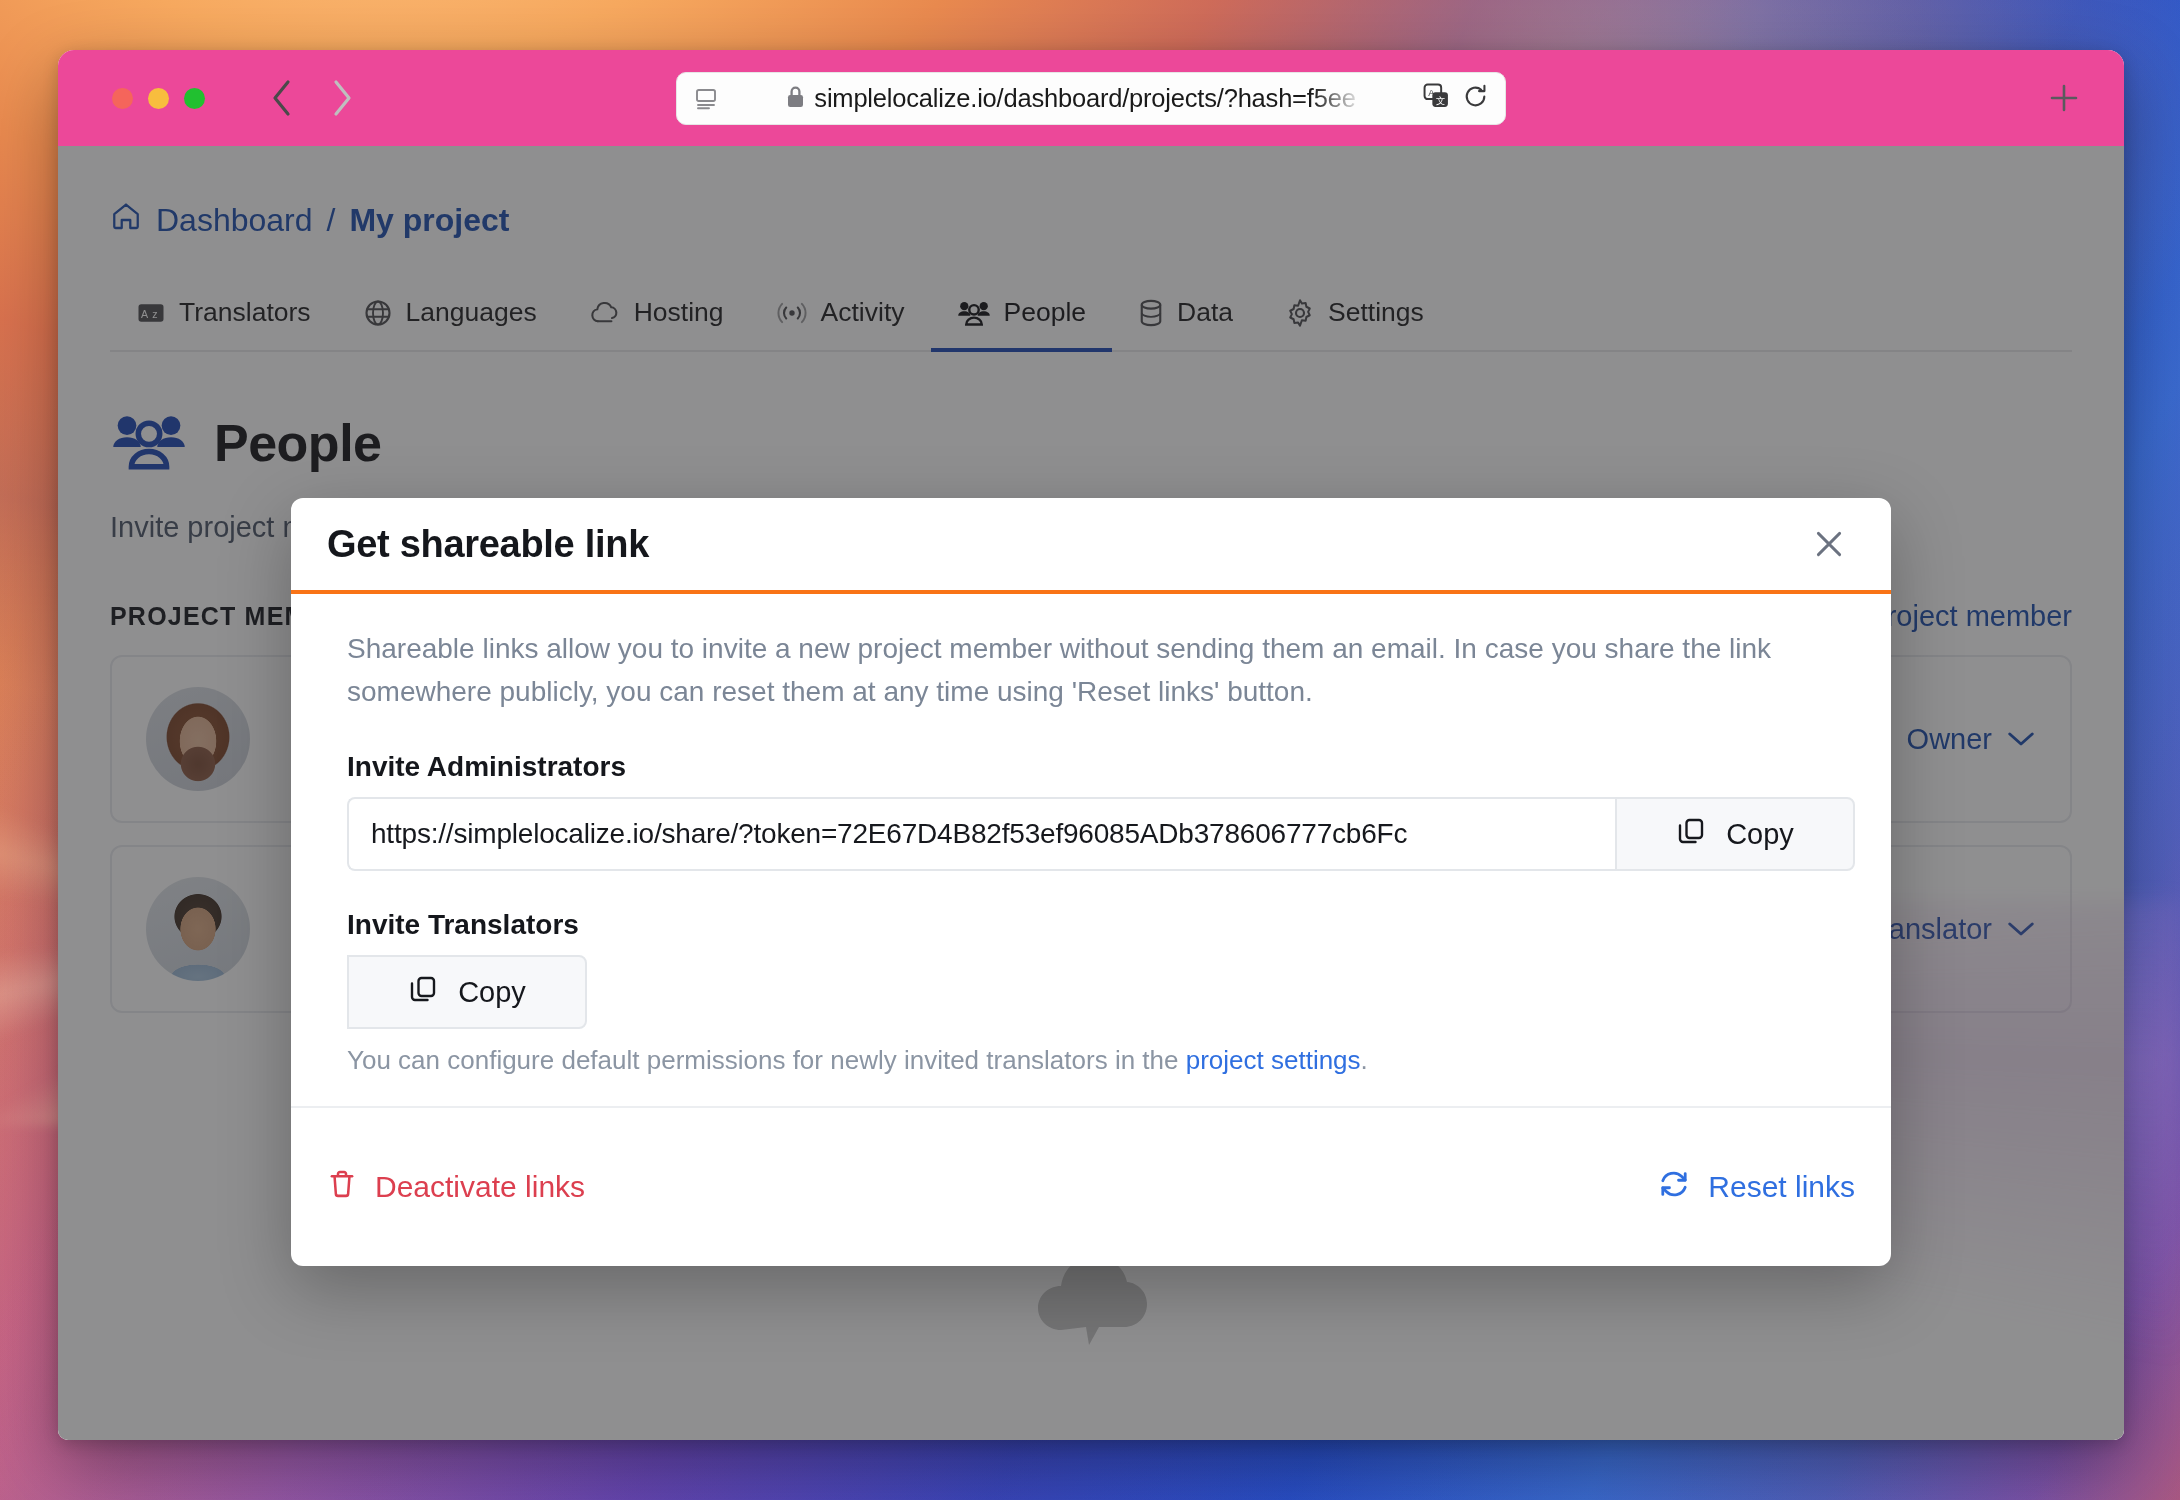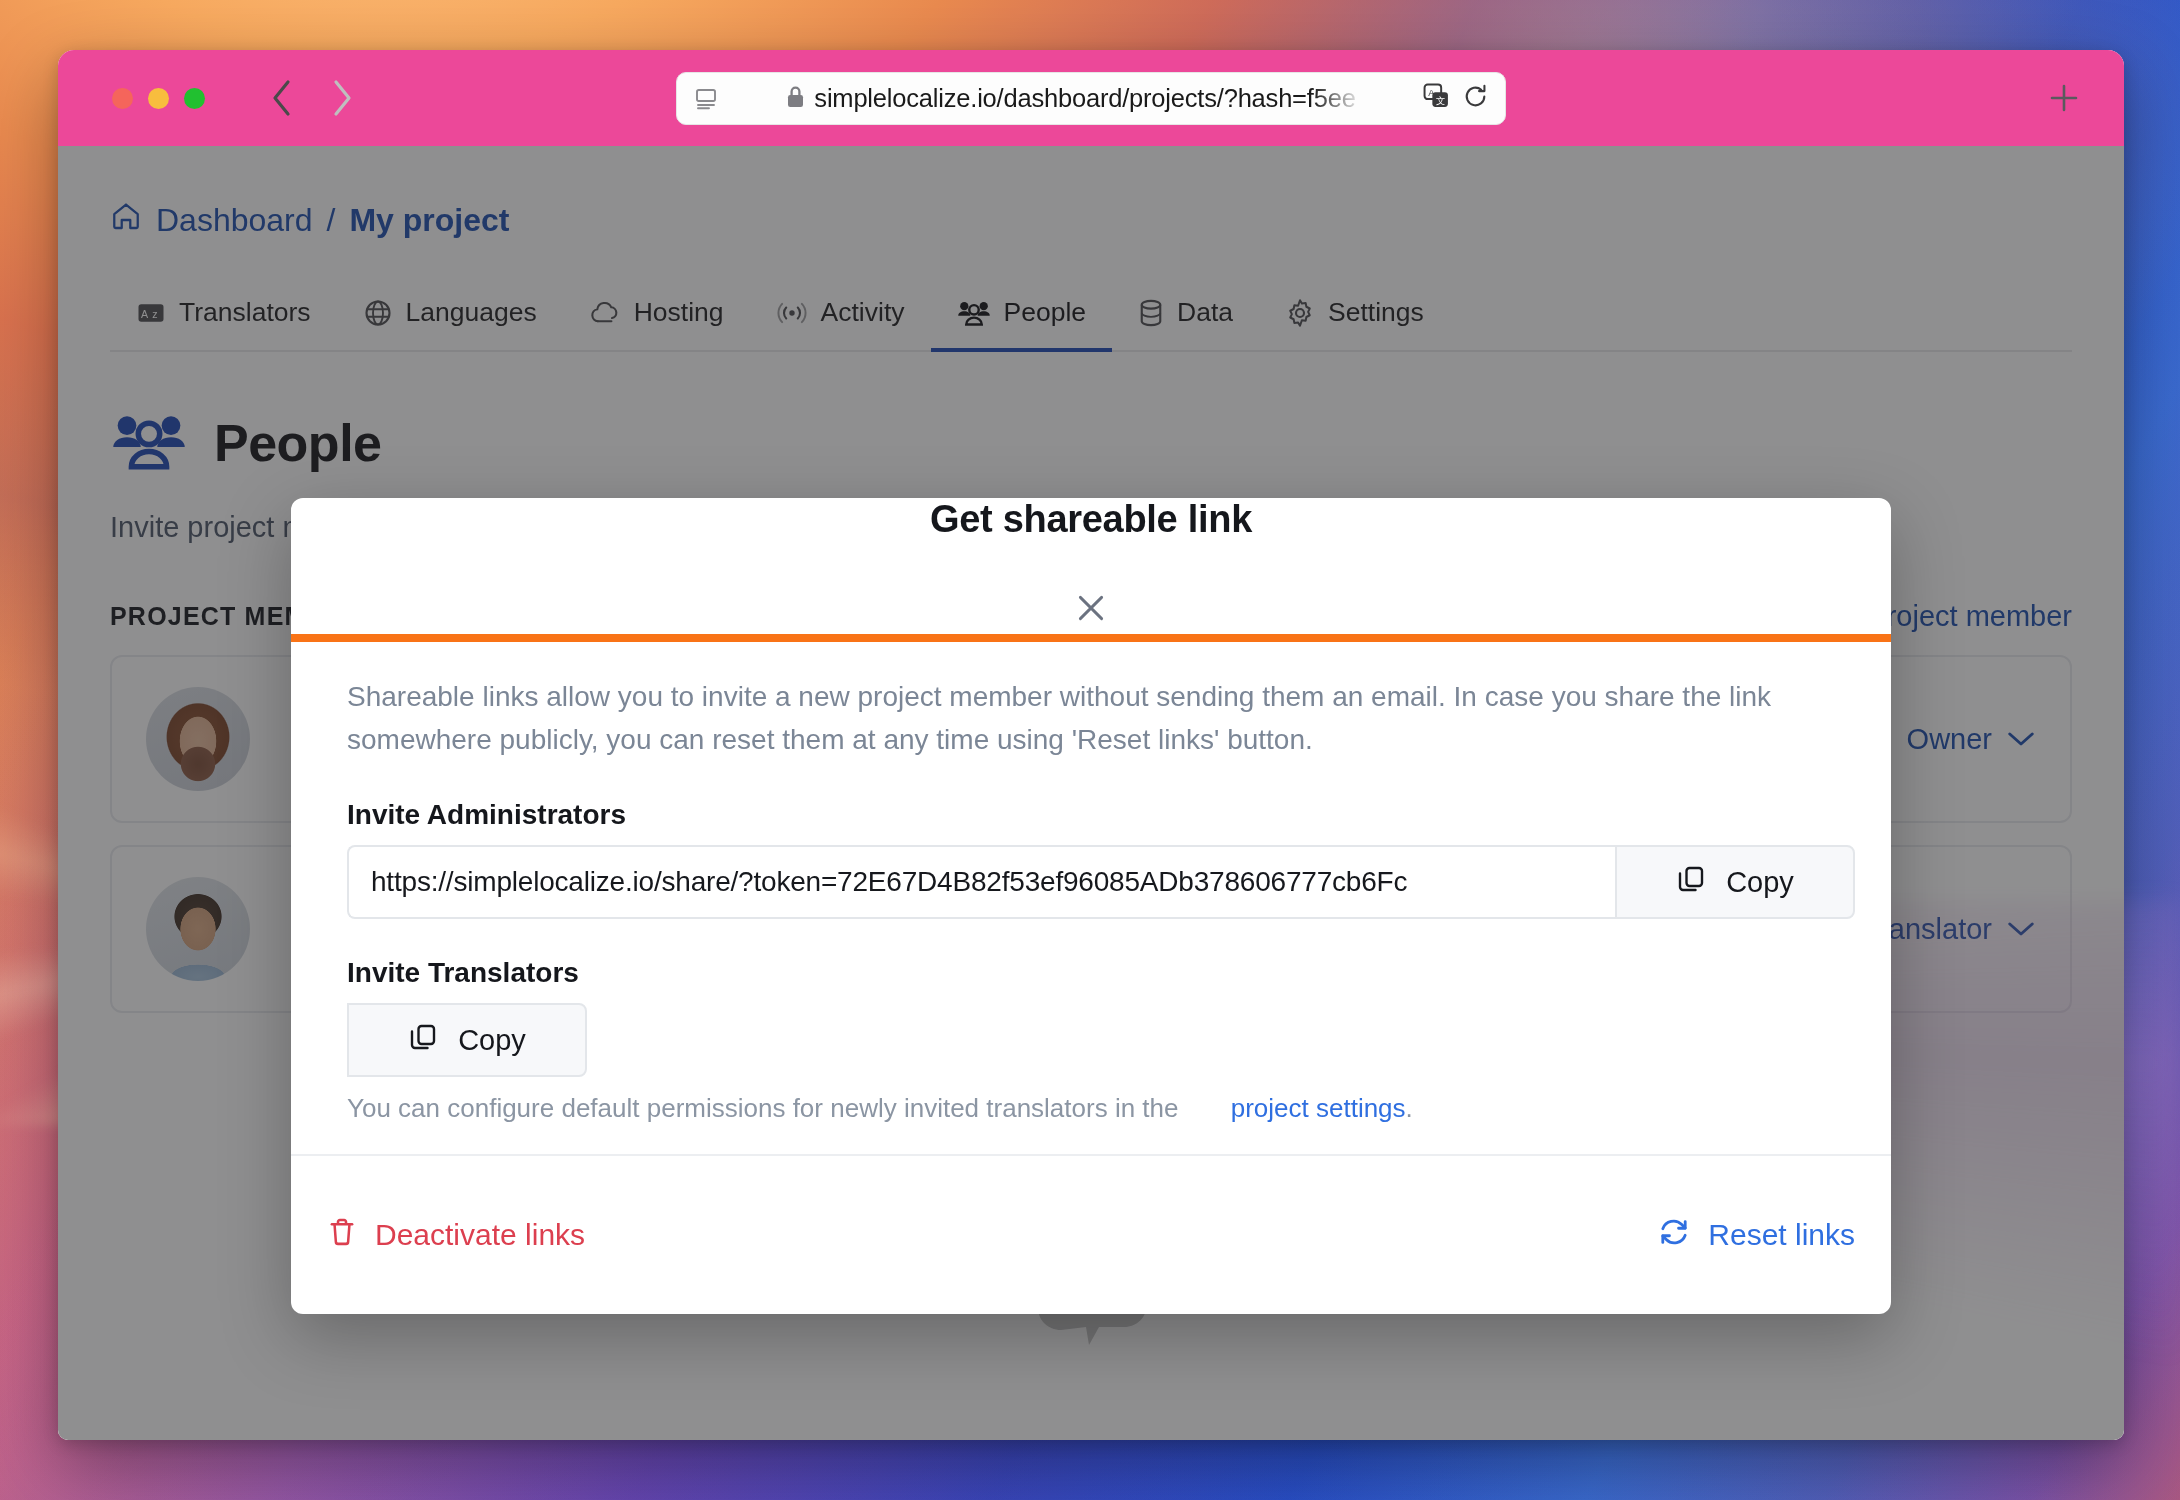--- a/index.html
+++ b/index.html
@@ -299,27 +299,26 @@
     left: 50%;
     transform: translateX(-50%);
     top: 352px;
     width: 1600px;
     background: #fff;
     border-radius: 12px;
     box-shadow: 0 22px 70px rgba(0,0,0,0.28);
     overflow: hidden;
   }
   .modal-head {
-    height: 144px;
+    height: 96px;
     display: flex;
     align-items: center;
     justify-content: space-between;
     padding: 0 36px 0 36px;
-    border-bottom: 8px solid #f97316;
-    flex-direction: column;
+    border-bottom: 4px solid #f97316;
   }
   .modal-title {
     font-size: 38px;
     font-weight: 700;
     color: #15171c;
     letter-spacing: -0.3px;
   }
   .modal-close {
     width: 52px; height: 52px;
     display: flex; align-items: center; justify-content: center;
@@ -370,21 +369,21 @@
     justify-content: center;
     gap: 20px;
     font-size: 29px;
     color: #15171c;
   }
   .helper {
     margin-top: 16px;
     font-size: 26px;
     color: #8b95a3;
   }
-  .helper a { color: #2f6fe0; text-decoration: none; margin-left: 45px; }
+  .helper a { color: #2f6fe0; text-decoration: none; }
 
   .modal-foot {
     border-top: 2px solid #eceef1;
     height: 160px;
     display: flex;
     align-items: center;
     justify-content: space-between;
     padding: 0 36px;
   }
   .foot-btn {

